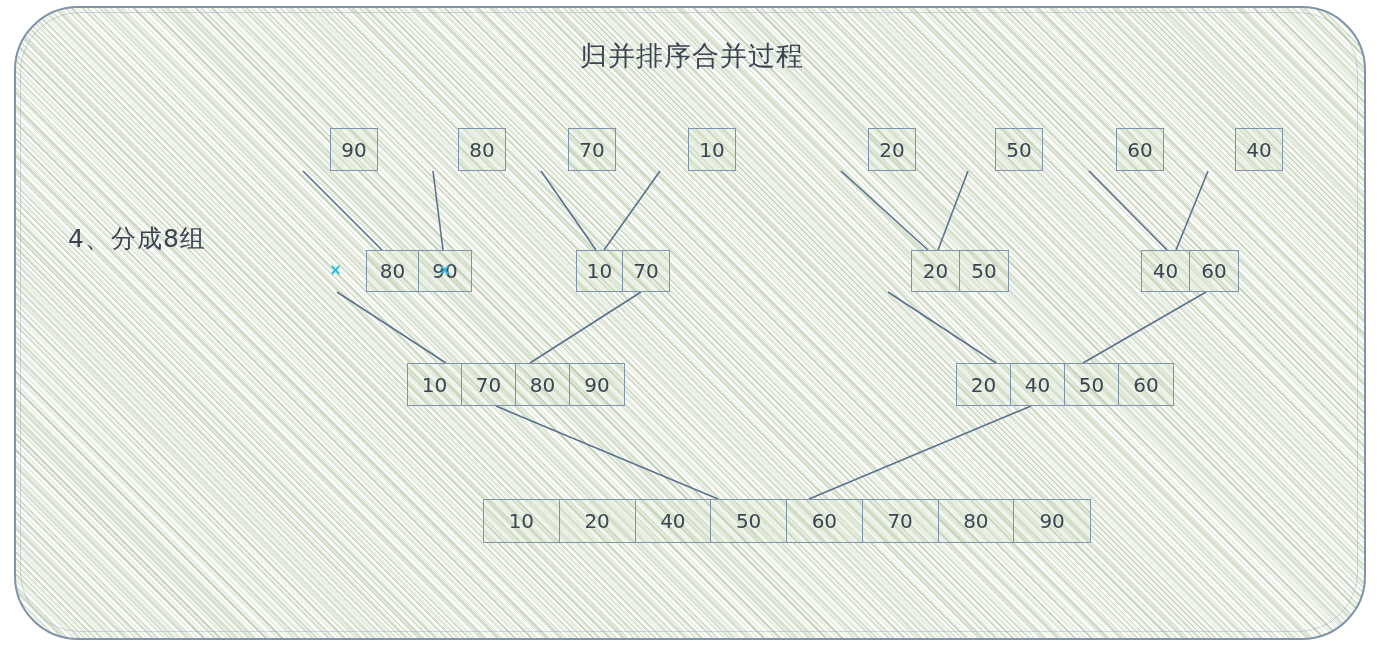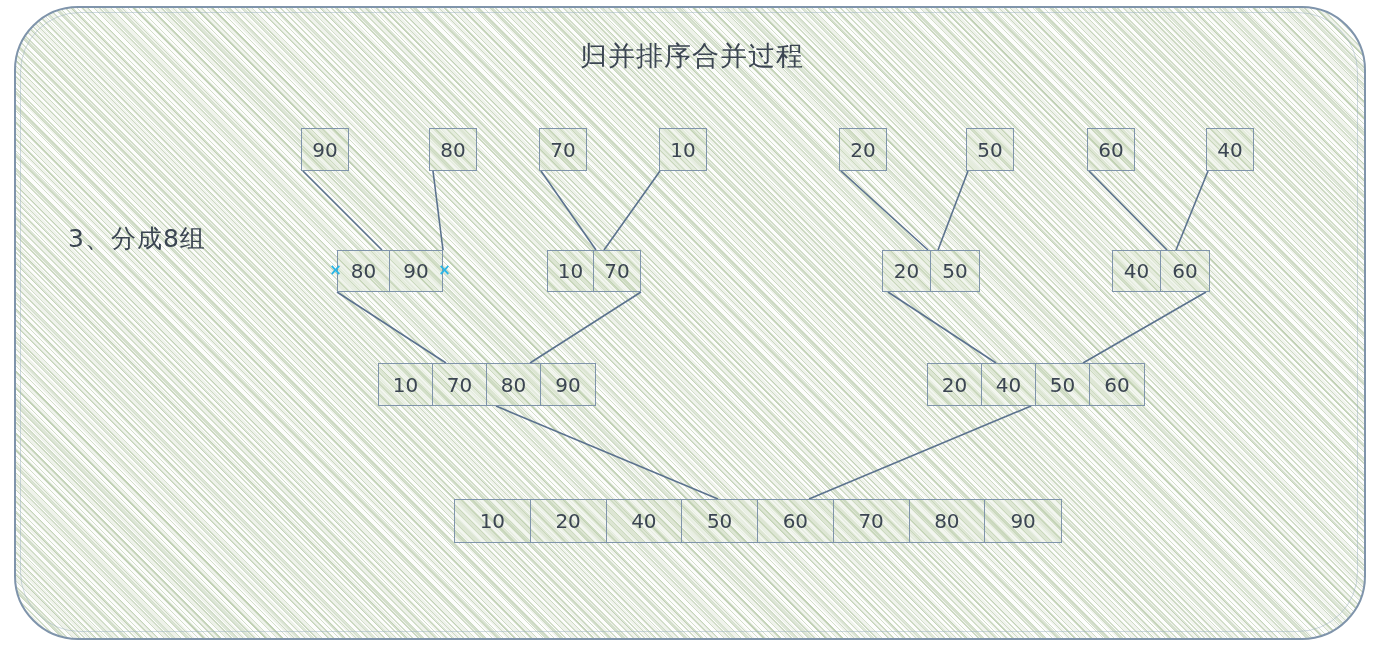--- a/index.html
+++ b/index.html
@@ -103,20 +103,21 @@
     display: flex;
     box-sizing: border-box;
     border: 1.5px solid #7f94ab;
     background-color: rgba(196,212,178,0.42);
     background-image:
       repeating-linear-gradient(45deg,
         rgba(255,255,255,0.55) 0px,
         rgba(255,255,255,0.55) 4px,
         rgba(255,255,255,0.0) 4px,
         rgba(255,255,255,0.0) 9px);
+    margin-left: 29px;
   }
   .cell {
     display: flex;
     align-items: center;
     justify-content: center;
     font-size: 20px;
     color: #3b4552;
     box-sizing: border-box;
     border-right: 1.5px solid #7f94ab;
     font-family: "DejaVu Sans", "Liberation Sans", sans-serif;
@@ -140,21 +141,21 @@
 </head>
 <body>
 
 <div id="canvas">
   <div class="frame">
     <div class="frame-inner-line"></div>
   </div>
 
   <div class="title" id="diagram-title">归并排序合并过程</div>
 
-  <div class="step-label" id="step-1">3、分成8组</div>
+  <div class="step-label" id="step-1">4、分成8组</div>
 
   <svg id="links">
 
     <line x1="303" y1="171" x2="382" y2="250"></line>
     <line x1="433" y1="171" x2="443" y2="250"></line>
     <line x1="541" y1="171" x2="596" y2="250"></line>
     <line x1="660" y1="171" x2="604" y2="250"></line>
     <line x1="841" y1="171" x2="928" y2="250"></line>
     <line x1="968" y1="171" x2="938" y2="250"></line>
     <line x1="1089" y1="171" x2="1167" y2="250"></line>

